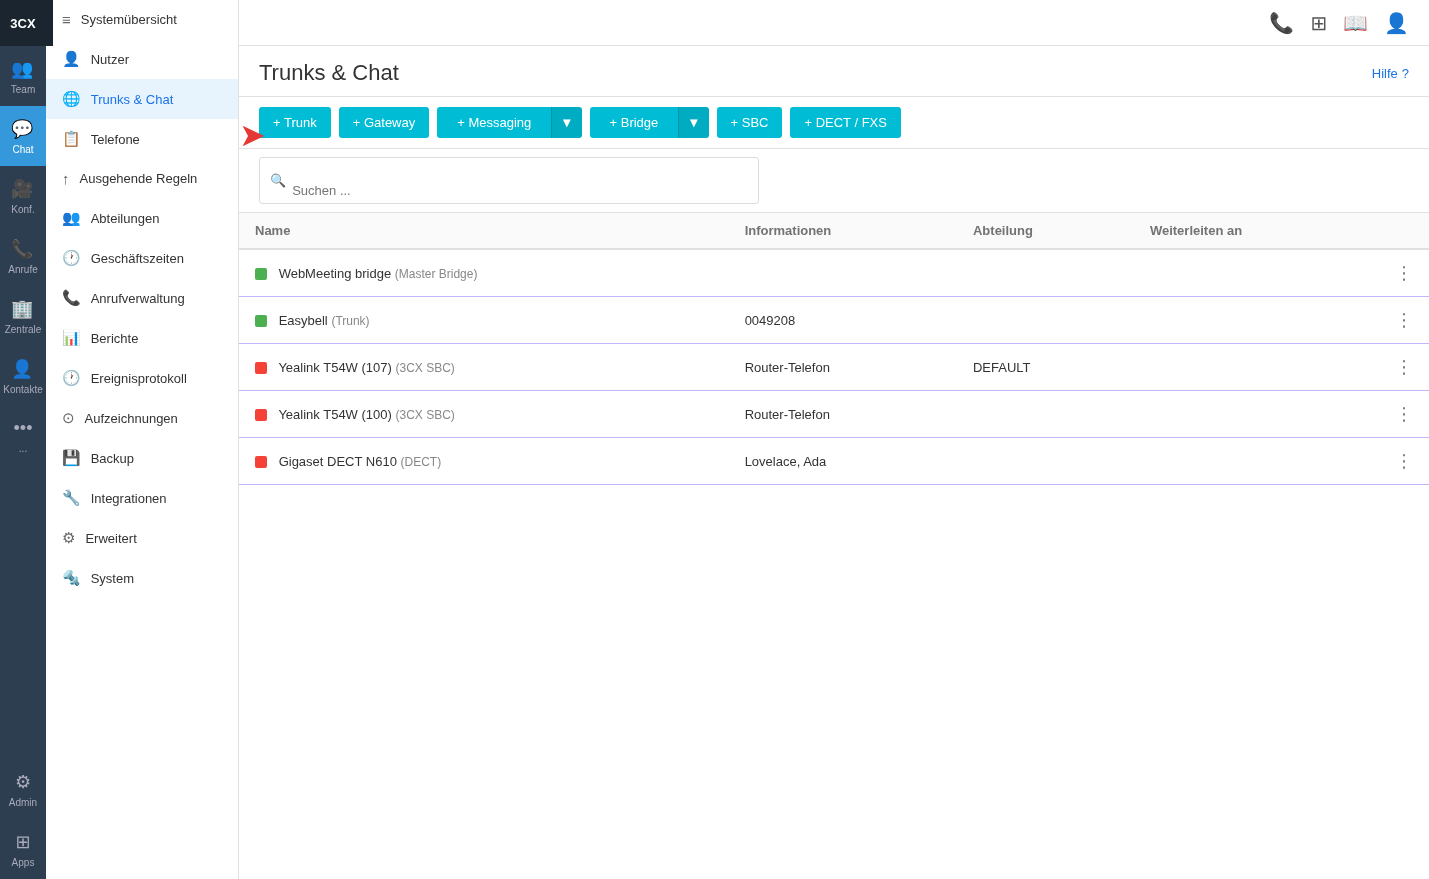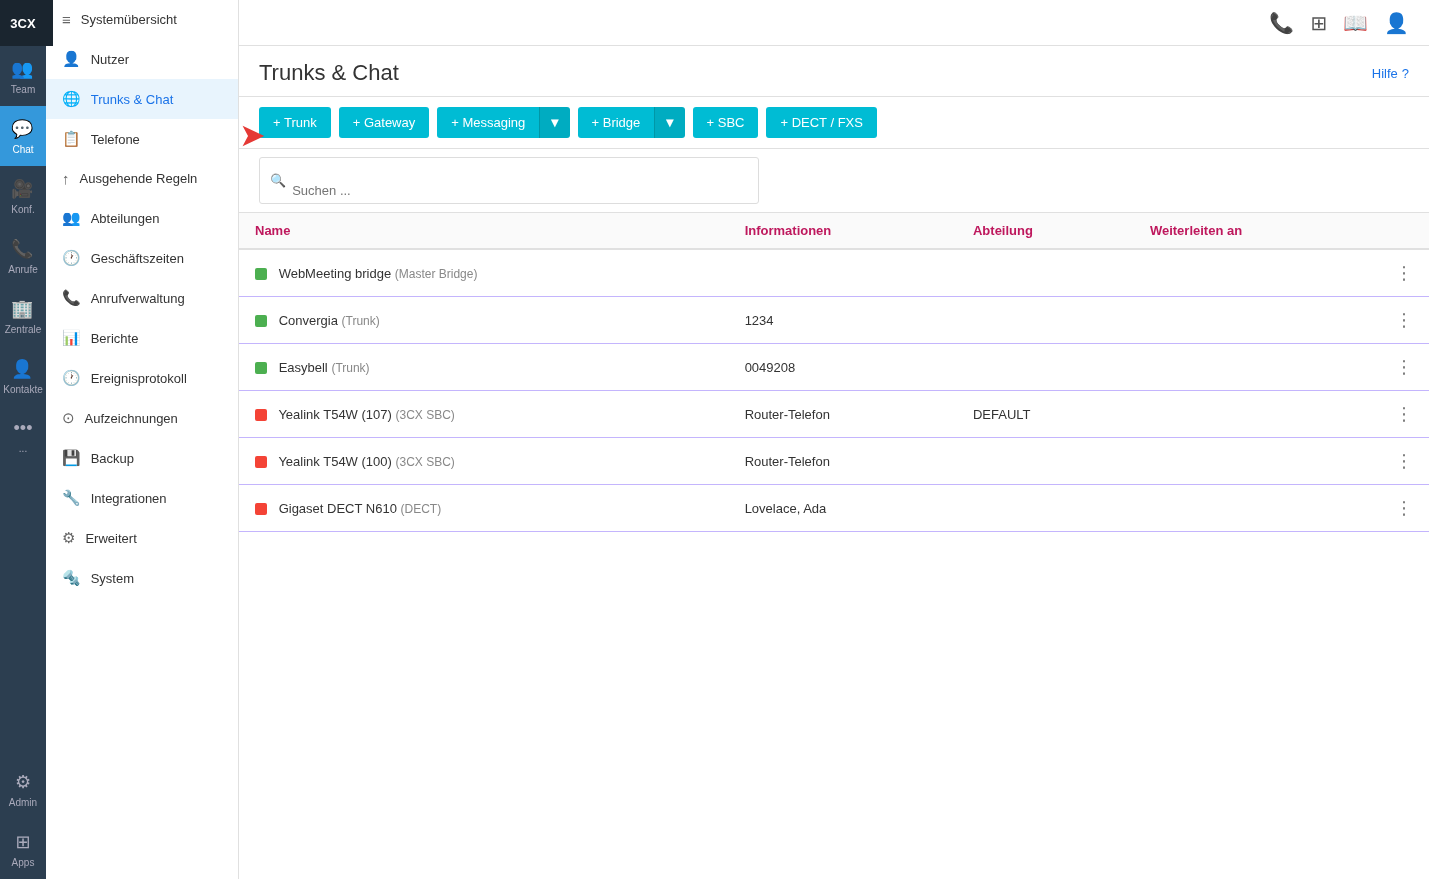--- a/index.html
+++ b/index.html
@@ -118,21 +118,21 @@
       gap: 4px;
     }
     .btn-dropdown {
       display: flex;
       align-items: stretch;
     }
     .btn-dropdown .btn-main {
       background: #00bcd4;
       color: #fff;
       border: none;
-      padding: 7px 14px;
+      padding: 7px 20px;
       border-radius: 3px 0 0 3px;
       cursor: pointer;
       font-size: 13px;
     }
     .btn-dropdown .btn-arrow {
       background: #00acc1;
       color: #fff;
       border: none;
       padding: 7px 8px;
       border-radius: 0 3px 3px 0;
@@ -177,21 +177,21 @@
       border-collapse: collapse;
     }
     thead tr {
       background: #fafafa;
       border-bottom: 2px solid #e0e0e0;
     }
     thead th {
       padding: 10px 16px;
       text-align: left;
       font-weight: 600;
-      color: #be185d;
+      color: #737373;
       font-size: 13px;
     }
     tbody tr {
       border-bottom: 1px solid #c4b5fd;
     }
     tbody td {
       padding: 10px 16px;
       color: #333;
       font-size: 13px;
     }
@@ -415,33 +415,20 @@
     <td></td>
     <td></td>
     <td></td>
     <td class="row-menu">
       <button class="row-menu-btn">⋮</button>
     </td>
   </tr>
             <tr>
     <td>
       <span class="status-dot status-green"></span>
-      <span>Convergia</span>
-      <span class="type-label"> (Trunk)</span>
-    </td>
-    <td>1234</td>
-    <td></td>
-    <td></td>
-    <td class="row-menu">
-      <button class="row-menu-btn">⋮</button>
-    </td>
-  </tr>
-            <tr>
-    <td>
-      <span class="status-dot status-green"></span>
       <span>Easybell</span>
       <span class="type-label"> (Trunk)</span>
     </td>
     <td>0049208</td>
     <td></td>
     <td></td>
     <td class="row-menu">
       <button class="row-menu-btn">⋮</button>
     </td>
   </tr>

